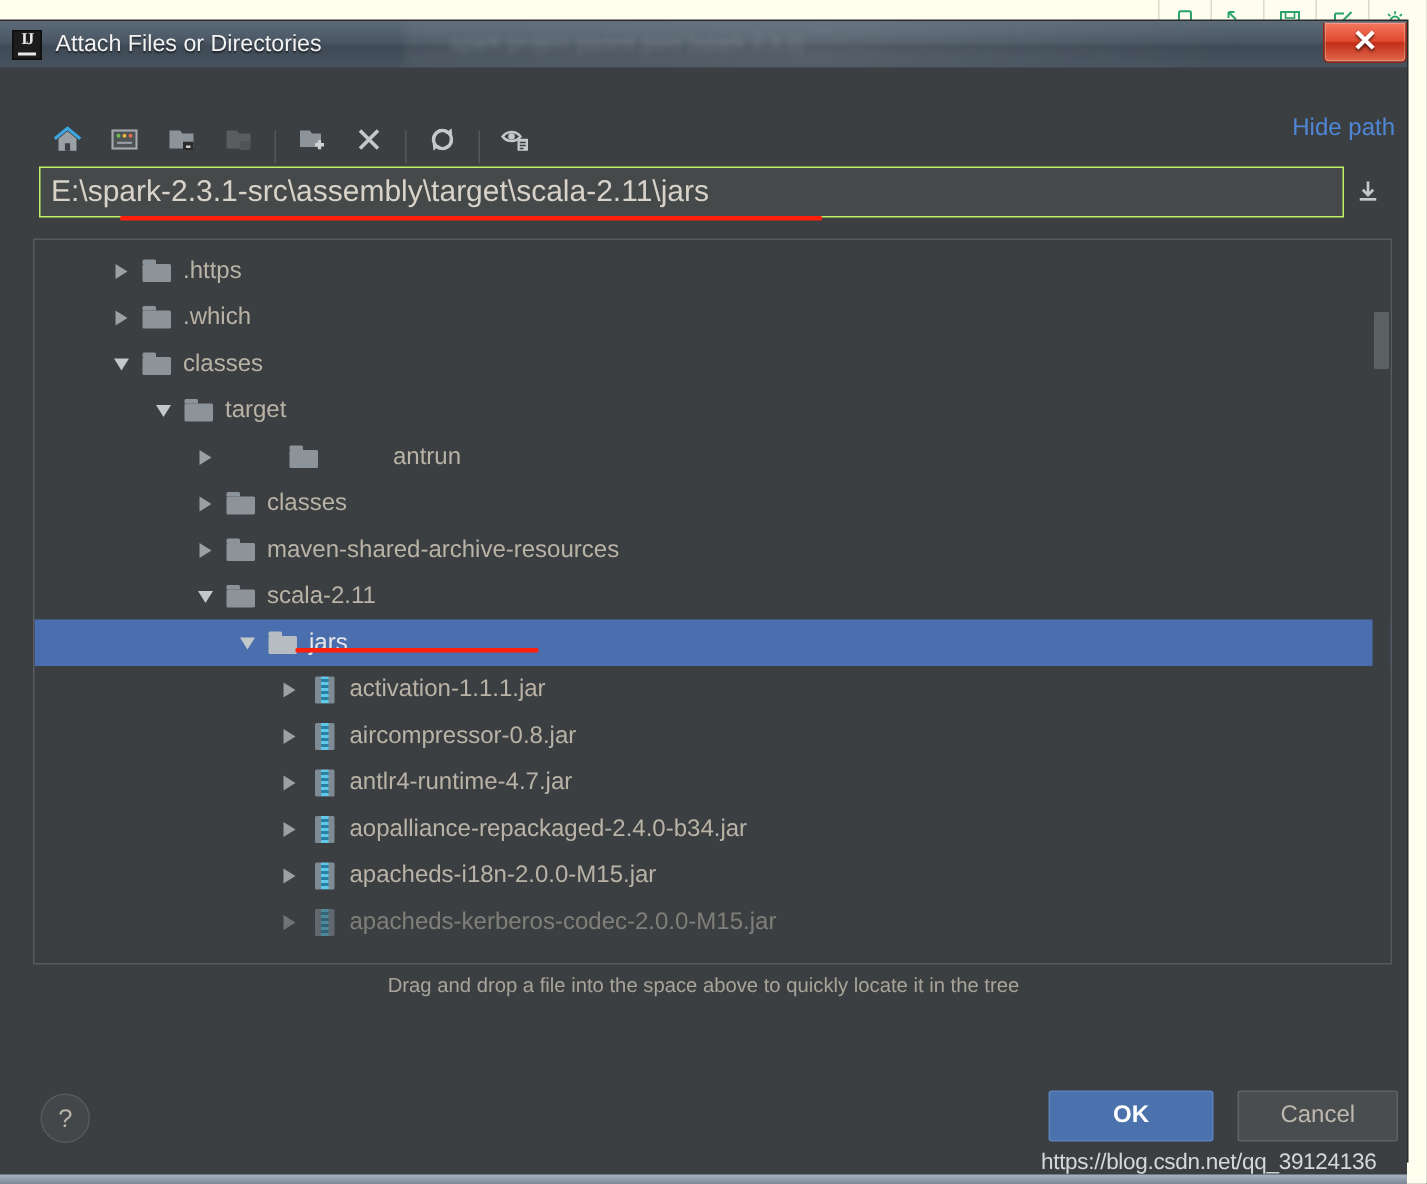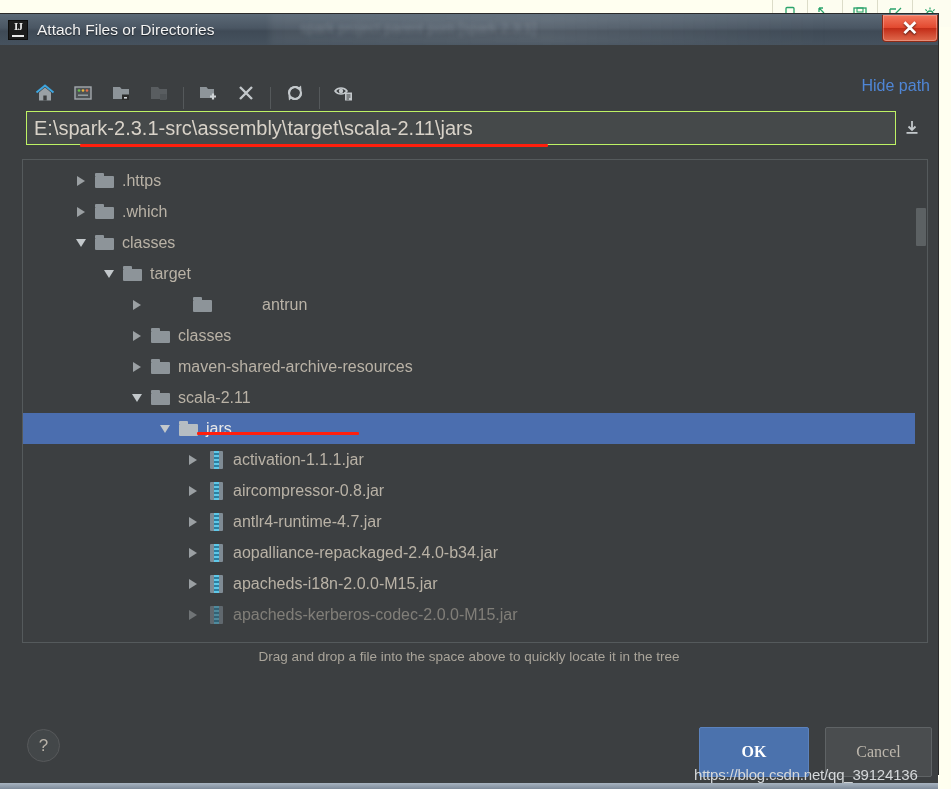--- a/index.html
+++ b/index.html
@@ -303,25 +303,24 @@
     width: 31px; height: 31px;
     border-radius: 50%;
     border: 1px solid #57595b;
     background: #434749;
     color: #b8b2a8;
     font-size: 17px;
     display: flex; align-items: center; justify-content: center;
   }
   .btn {
     position: absolute;
-    height: 50px;
+    height: 34px;
     display: flex; align-items: center; justify-content: center;
     font-size: 16px;
     box-sizing: border-box;
-    font-family: Liberation Serif, serif;
   }
   .btn-ok {
     left: 699px; top: 7px; width: 110px;
     background: #4b72ad;
     border: 1px solid #5b82bd;
     color: #ffffff;
     font-weight: bold;
     border-radius: 2px;
   }
   .btn-cancel {

